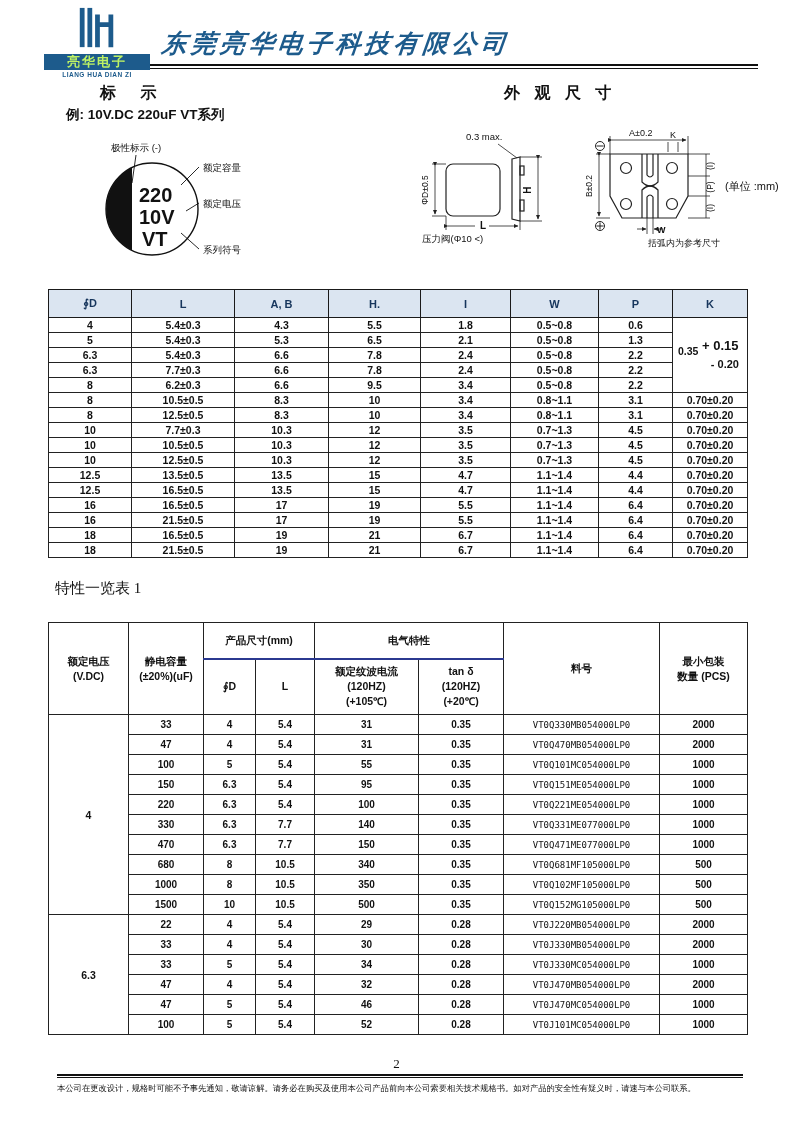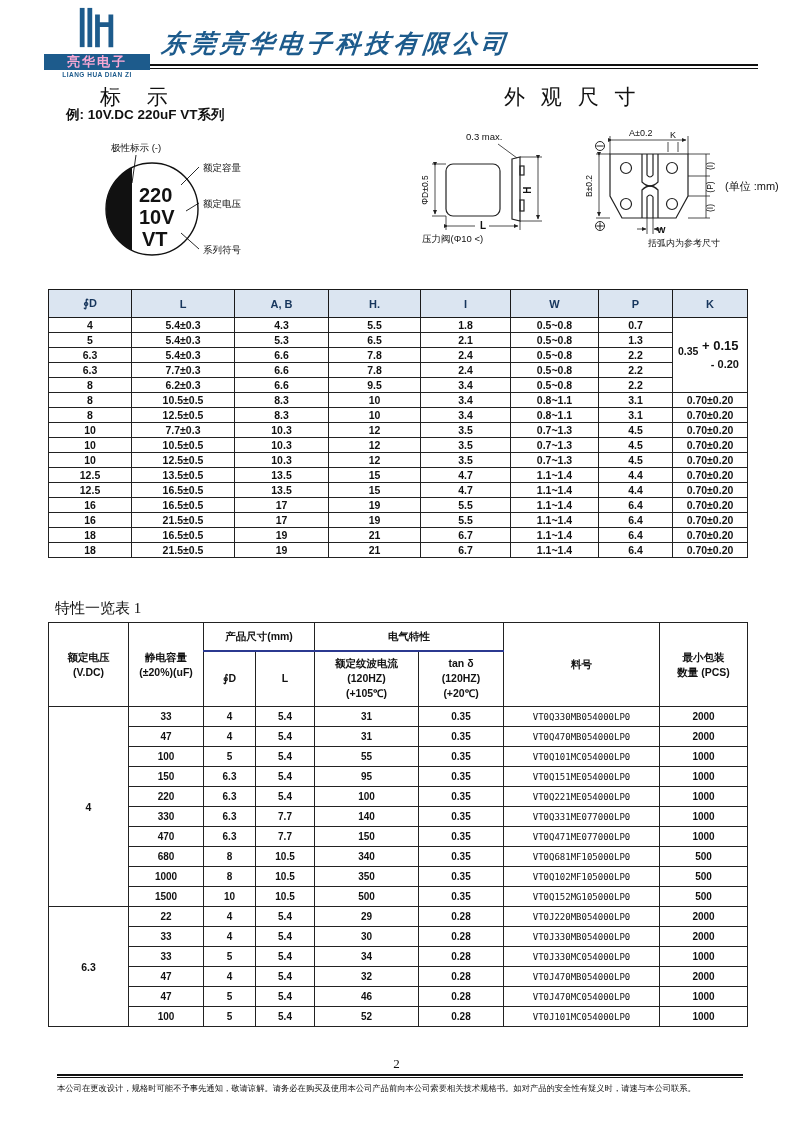--- a/index.html
+++ b/index.html
@@ -11,47 +11,47 @@
   *{box-sizing:border-box;margin:0;padding:0;}
   html,body{background:#fff;}
   body{
     width:793px;height:1122px;position:relative;overflow:hidden;
     font-family:"Liberation Sans",sans-serif;color:var(--ink);
   }
   .abs{position:absolute;}
 
   
   .logo{left:44px;top:6px;width:106px;text-align:center;}
-  .logo-name{background:var(--brand);color:#f9a8d4;font-weight:bold;font-size:13px;letter-spacing:2px;padding:0 2px;line-height:16px;}
+  .logo-name{background:var(--brand);color:#bef264;font-weight:bold;font-size:13px;letter-spacing:2px;padding:0 2px;line-height:16px;}
   .logo-sub{color:var(--brand);font-size:6.5px;font-weight:bold;letter-spacing:.5px;margin-top:1px;white-space:nowrap;}
   .company{left:162px;top:27px;font-size:25px;font-weight:bold;font-style:italic;color:var(--brand);letter-spacing:4px;transform:skewX(-6deg);white-space:nowrap;}
   .hrule{left:150px;top:64px;width:608px;height:5px;border-top:2.5px solid #111;border-bottom:1px solid #111;}
 
   
-  .sec-title{font-weight:normal;font-size:21px;white-space:nowrap;}
+  .sec-title{font-weight:bold;font-size:16px;white-space:nowrap;}
   #marking-title{left:100px;top:83px;letter-spacing:10px;}
   #appearance-title{left:504px;top:83px;letter-spacing:5px;}
   .example{left:66px;top:106px;font-weight:bold;font-size:13.5px;white-space:nowrap;}
 
   svg text{font-family:"Liberation Sans",sans-serif;fill:#111;}
 
   
   table{border-collapse:collapse;table-layout:fixed;}
   #dim-table{left:48px;top:289px;width:699px;border:1.5px solid #111;}
   #dim-table th{background:var(--thbg);border:1px solid #1a1a1a;font-size:11px;font-weight:bold;height:28px;color:#16355c;}
   #dim-table td{border:1px solid #222;font-size:10.5px;font-weight:bold;text-align:center;height:15px;padding:0;line-height:14px;}
   .kcell{vertical-align:middle;}
   .kcell .kbase{text-align:left;padding-left:5px;font-size:10.5px;}
   .kcell sup{font-size:13px;}
   .kcell .kminus{text-align:right;padding-right:8px;font-size:11px;}
 
-  #char-title{left:55px;top:579px;font-size:15px;font-family:"Liberation Serif",serif;margin-top:20px;}
+  #char-title{left:55px;top:579px;font-size:15px;font-family:"Liberation Serif",serif;}
   #char-table{left:48px;top:622px;width:699px;border:1.5px solid #111;}
   #char-table th{border:1px solid #222;font-size:10.5px;font-weight:bold;background:#fff;line-height:15px;}
-  #char-table tr.h1 th{height:28px;margin-top:16px;}
+  #char-table tr.h1 th{height:36px;margin-top:16px;}
   #char-table tr.h2 th{height:56px;}
   #char-table td{border:1px solid #222;font-size:10px;font-weight:bold;text-align:center;height:20px;padding:0;}
   #char-table .sub-blue{border-bottom:2px solid var(--blueline);}
   #char-table td.part{font-family:"DejaVu Sans Mono",monospace;font-size:9px;font-weight:normal;}
   #char-table tr.group-start td{border-top:1.5px solid #111;}
   #char-table td.vcell{font-size:10.5px;}
 
   
   #page-num{left:0;top:1056px;width:793px;text-align:center;font-size:13px;font-family:"Liberation Serif",serif;}
   #foot-rule{left:57px;top:1074px;width:686px;height:4px;border-top:2px solid #111;border-bottom:1px solid #111;}
@@ -198,21 +198,21 @@
     </tr>
   </thead>
   <tbody>
       <tr>
         <td>4</td>
         <td>5.4±0.3</td>
         <td>4.3</td>
         <td>5.5</td>
         <td>1.8</td>
         <td>0.5~0.8</td>
-        <td>0.7</td>
+        <td>0.6</td>
         <td class="kcell" rowspan="5">
           <div class="kbase">0.35<sup> + 0.15</sup></div>
           <div class="kminus">- 0.20</div>
         </td>
       </tr>
       <tr>
         <td>5</td>
         <td>5.4±0.3</td>
         <td>5.3</td>
         <td>6.5</td>

